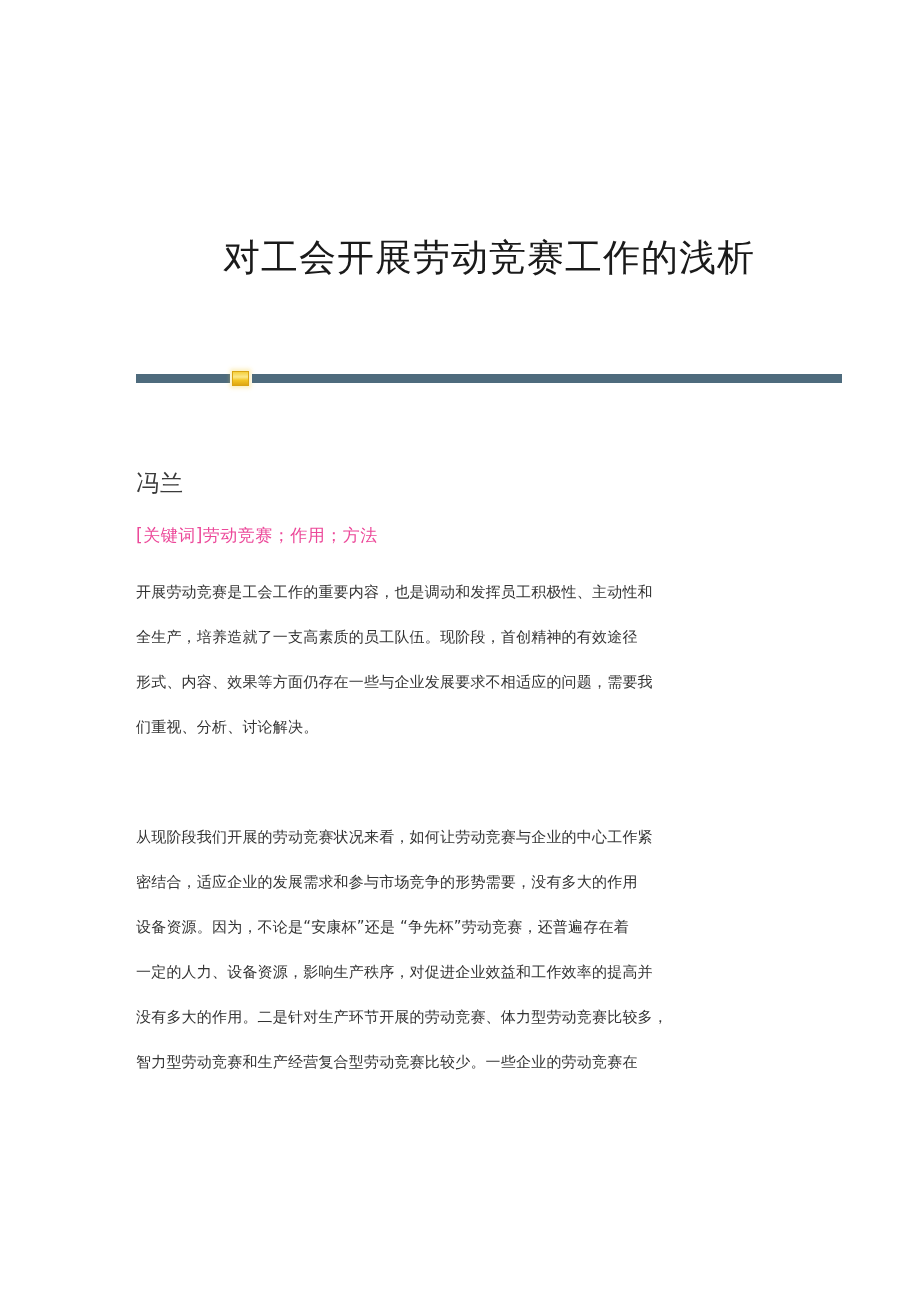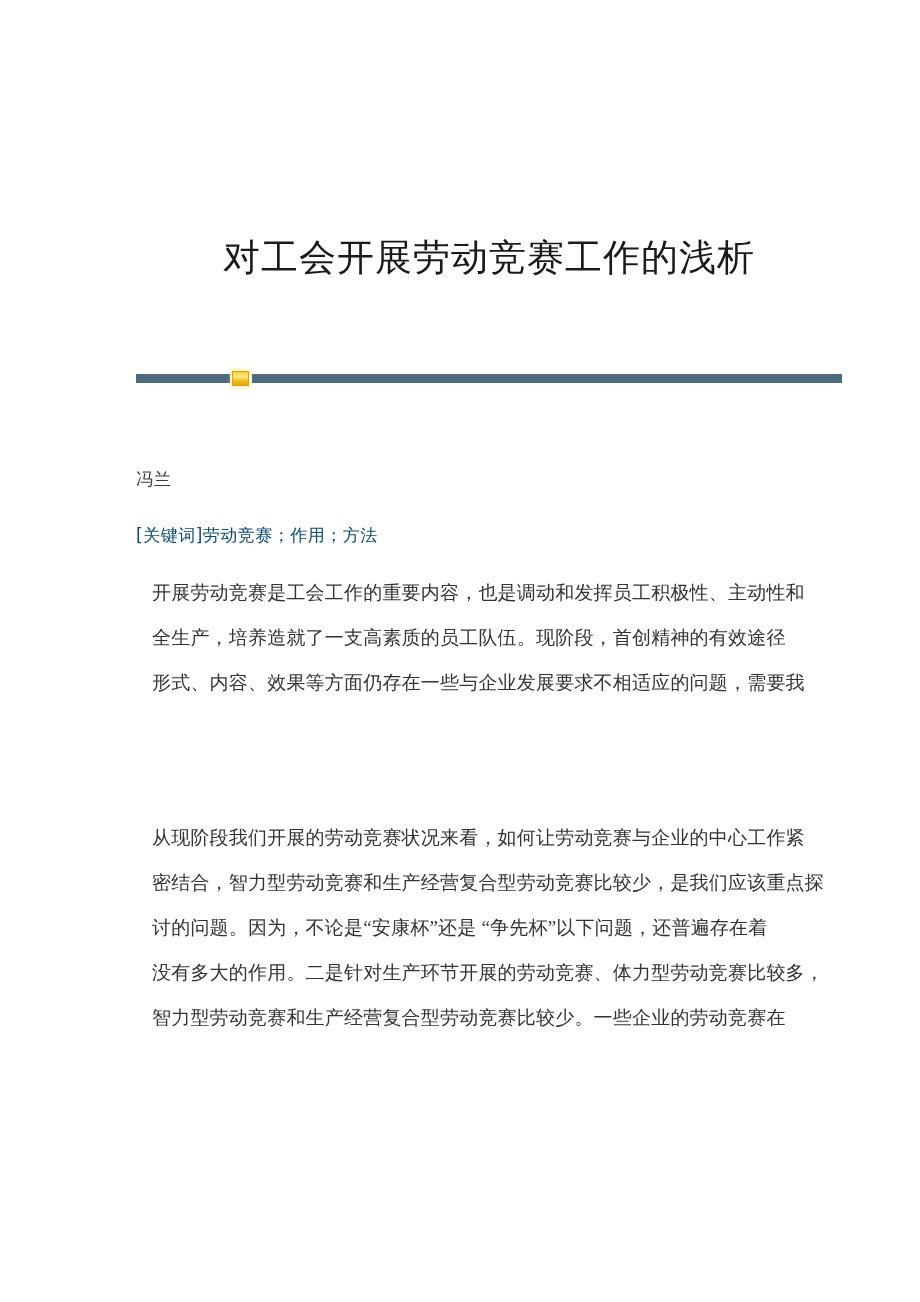--- a/index.html
+++ b/index.html
@@ -81,43 +81,42 @@
     border: 1px solid #d9a413;
     box-shadow: 0 0 4px 2px rgba(245, 207, 60, 0.35);
     box-sizing: border-box;
   }
 
   
   .byline {
     position: absolute;
     left: 0;
     top: 468px;
-    font-size: 17px;
+    font-size: 23px;
     color: #3a3a3a;
     letter-spacing: 1px;
   }
 
   .keywords {
     position: absolute;
     left: 0;
     top: 524px;
     font-size: 17px;
-    color: #0c4a6e;
+    color: #ec4899;
     letter-spacing: 0.5px;
   }
 
   .para {
     position: absolute;
-    left: 16px;
+    left: 0;
     width: 712px;
-    font-size: 19px;
+    font-size: 15px;
     line-height: 45px;
     color: #333333;
     letter-spacing: 0.2px;
-    font-family: Liberation Serif, serif;
   }
   .para-1 { top: 570px; }
   .para-2 { top: 815px; }
 
   .para .ln {
     display: block;
     white-space: nowrap;
   }
 </style>
 </head>
@@ -135,24 +134,26 @@
     </div>
 
     <div class="byline">冯兰</div>
 
     <div class="keywords">[关键词]劳动竞赛；作用；方法</div>
 
     <div class="para para-1">
       <span class="ln">开展劳动竞赛是工会工作的重要内容，也是调动和发挥员工积极性、主动性和</span>
       <span class="ln">全生产，培养造就了一支高素质的员工队伍。现阶段，首创精神的有效途径</span>
       <span class="ln">形式、内容、效果等方面仍存在一些与企业发展要求不相适应的问题，需要我</span>
+      <span class="ln">们重视、分析、讨论解决。</span>
     </div>
 
     <div class="para para-2">
       <span class="ln">从现阶段我们开展的劳动竞赛状况来看，如何让劳动竞赛与企业的中心工作紧</span>
-      <span class="ln">密结合，智力型劳动竞赛和生产经营复合型劳动竞赛比较少，是我们应该重点探</span>
-      <span class="ln">讨的问题。因为，不论是“安康杯”还是 “争先杯”以下问题，还普遍存在着</span>
+      <span class="ln">密结合，适应企业的发展需求和参与市场竞争的形势需要，没有多大的作用</span>
+      <span class="ln">设备资源。因为，不论是“安康杯”还是 “争先杯”劳动竞赛，还普遍存在着</span>
+      <span class="ln">一定的人力、设备资源，影响生产秩序，对促进企业效益和工作效率的提高并</span>
       <span class="ln">没有多大的作用。二是针对生产环节开展的劳动竞赛、体力型劳动竞赛比较多，</span>
       <span class="ln">智力型劳动竞赛和生产经营复合型劳动竞赛比较少。一些企业的劳动竞赛在</span>
     </div>
 
   </div>
 </div>
 
 </body></html>

